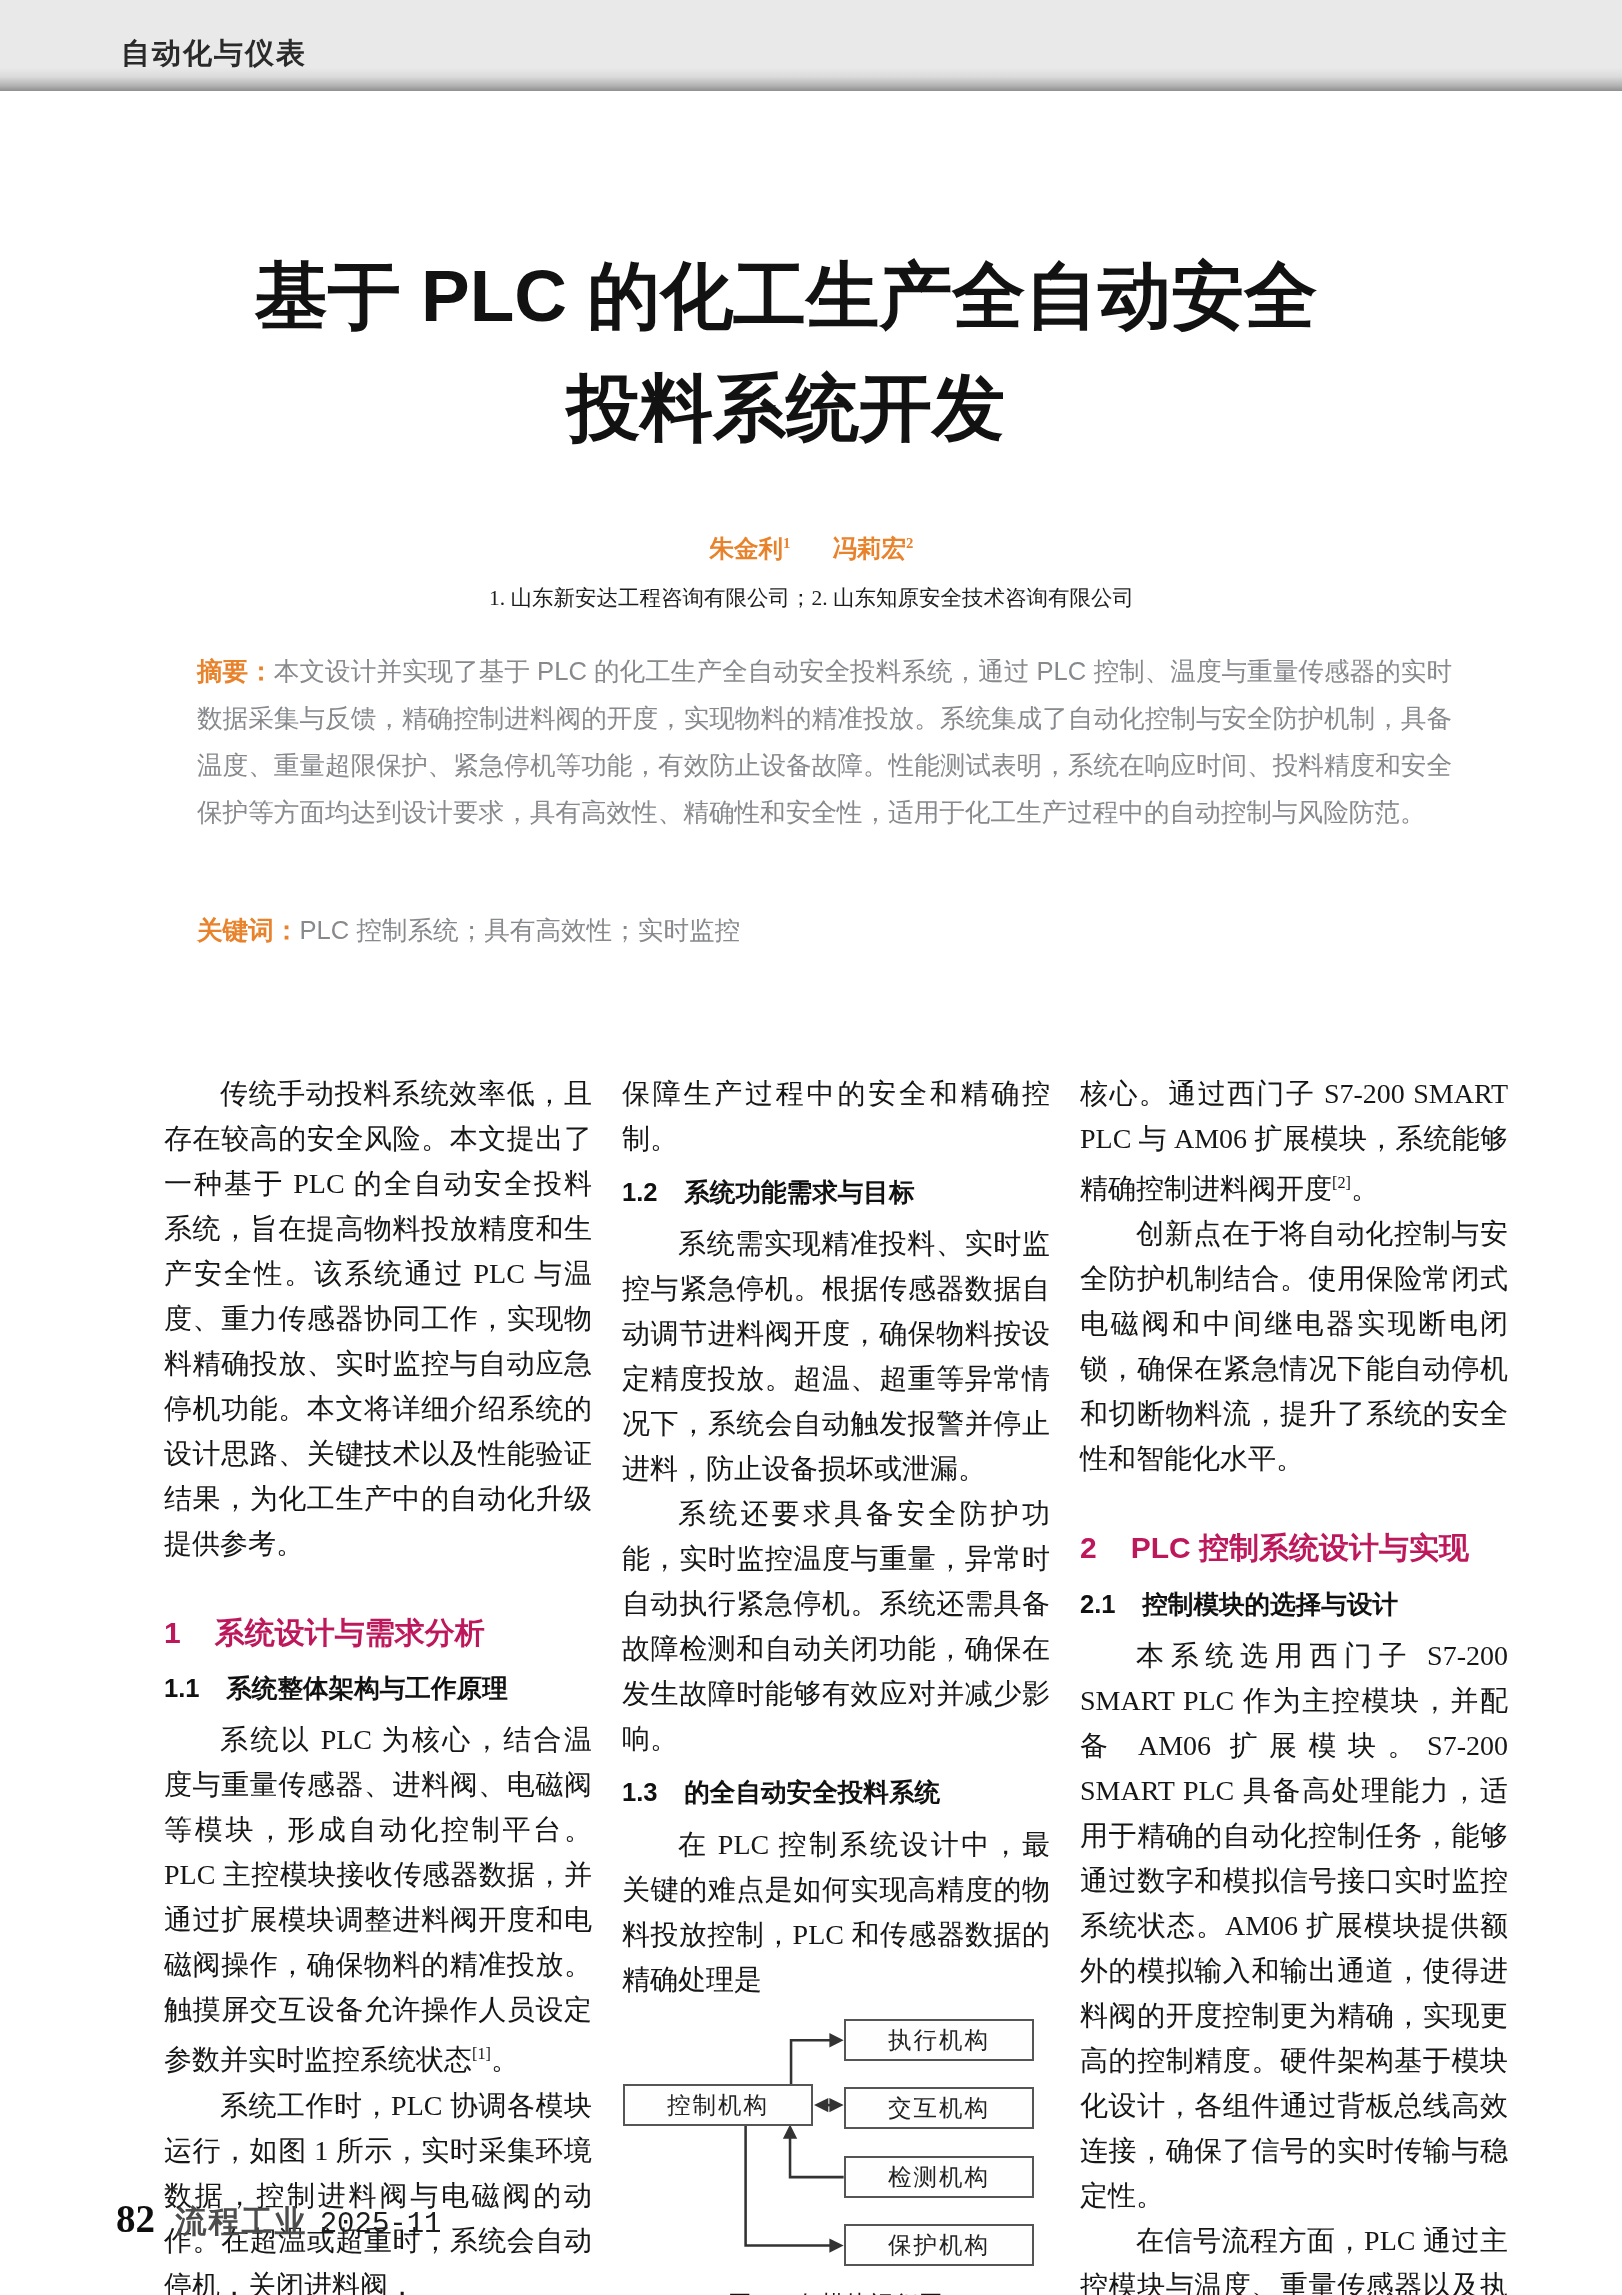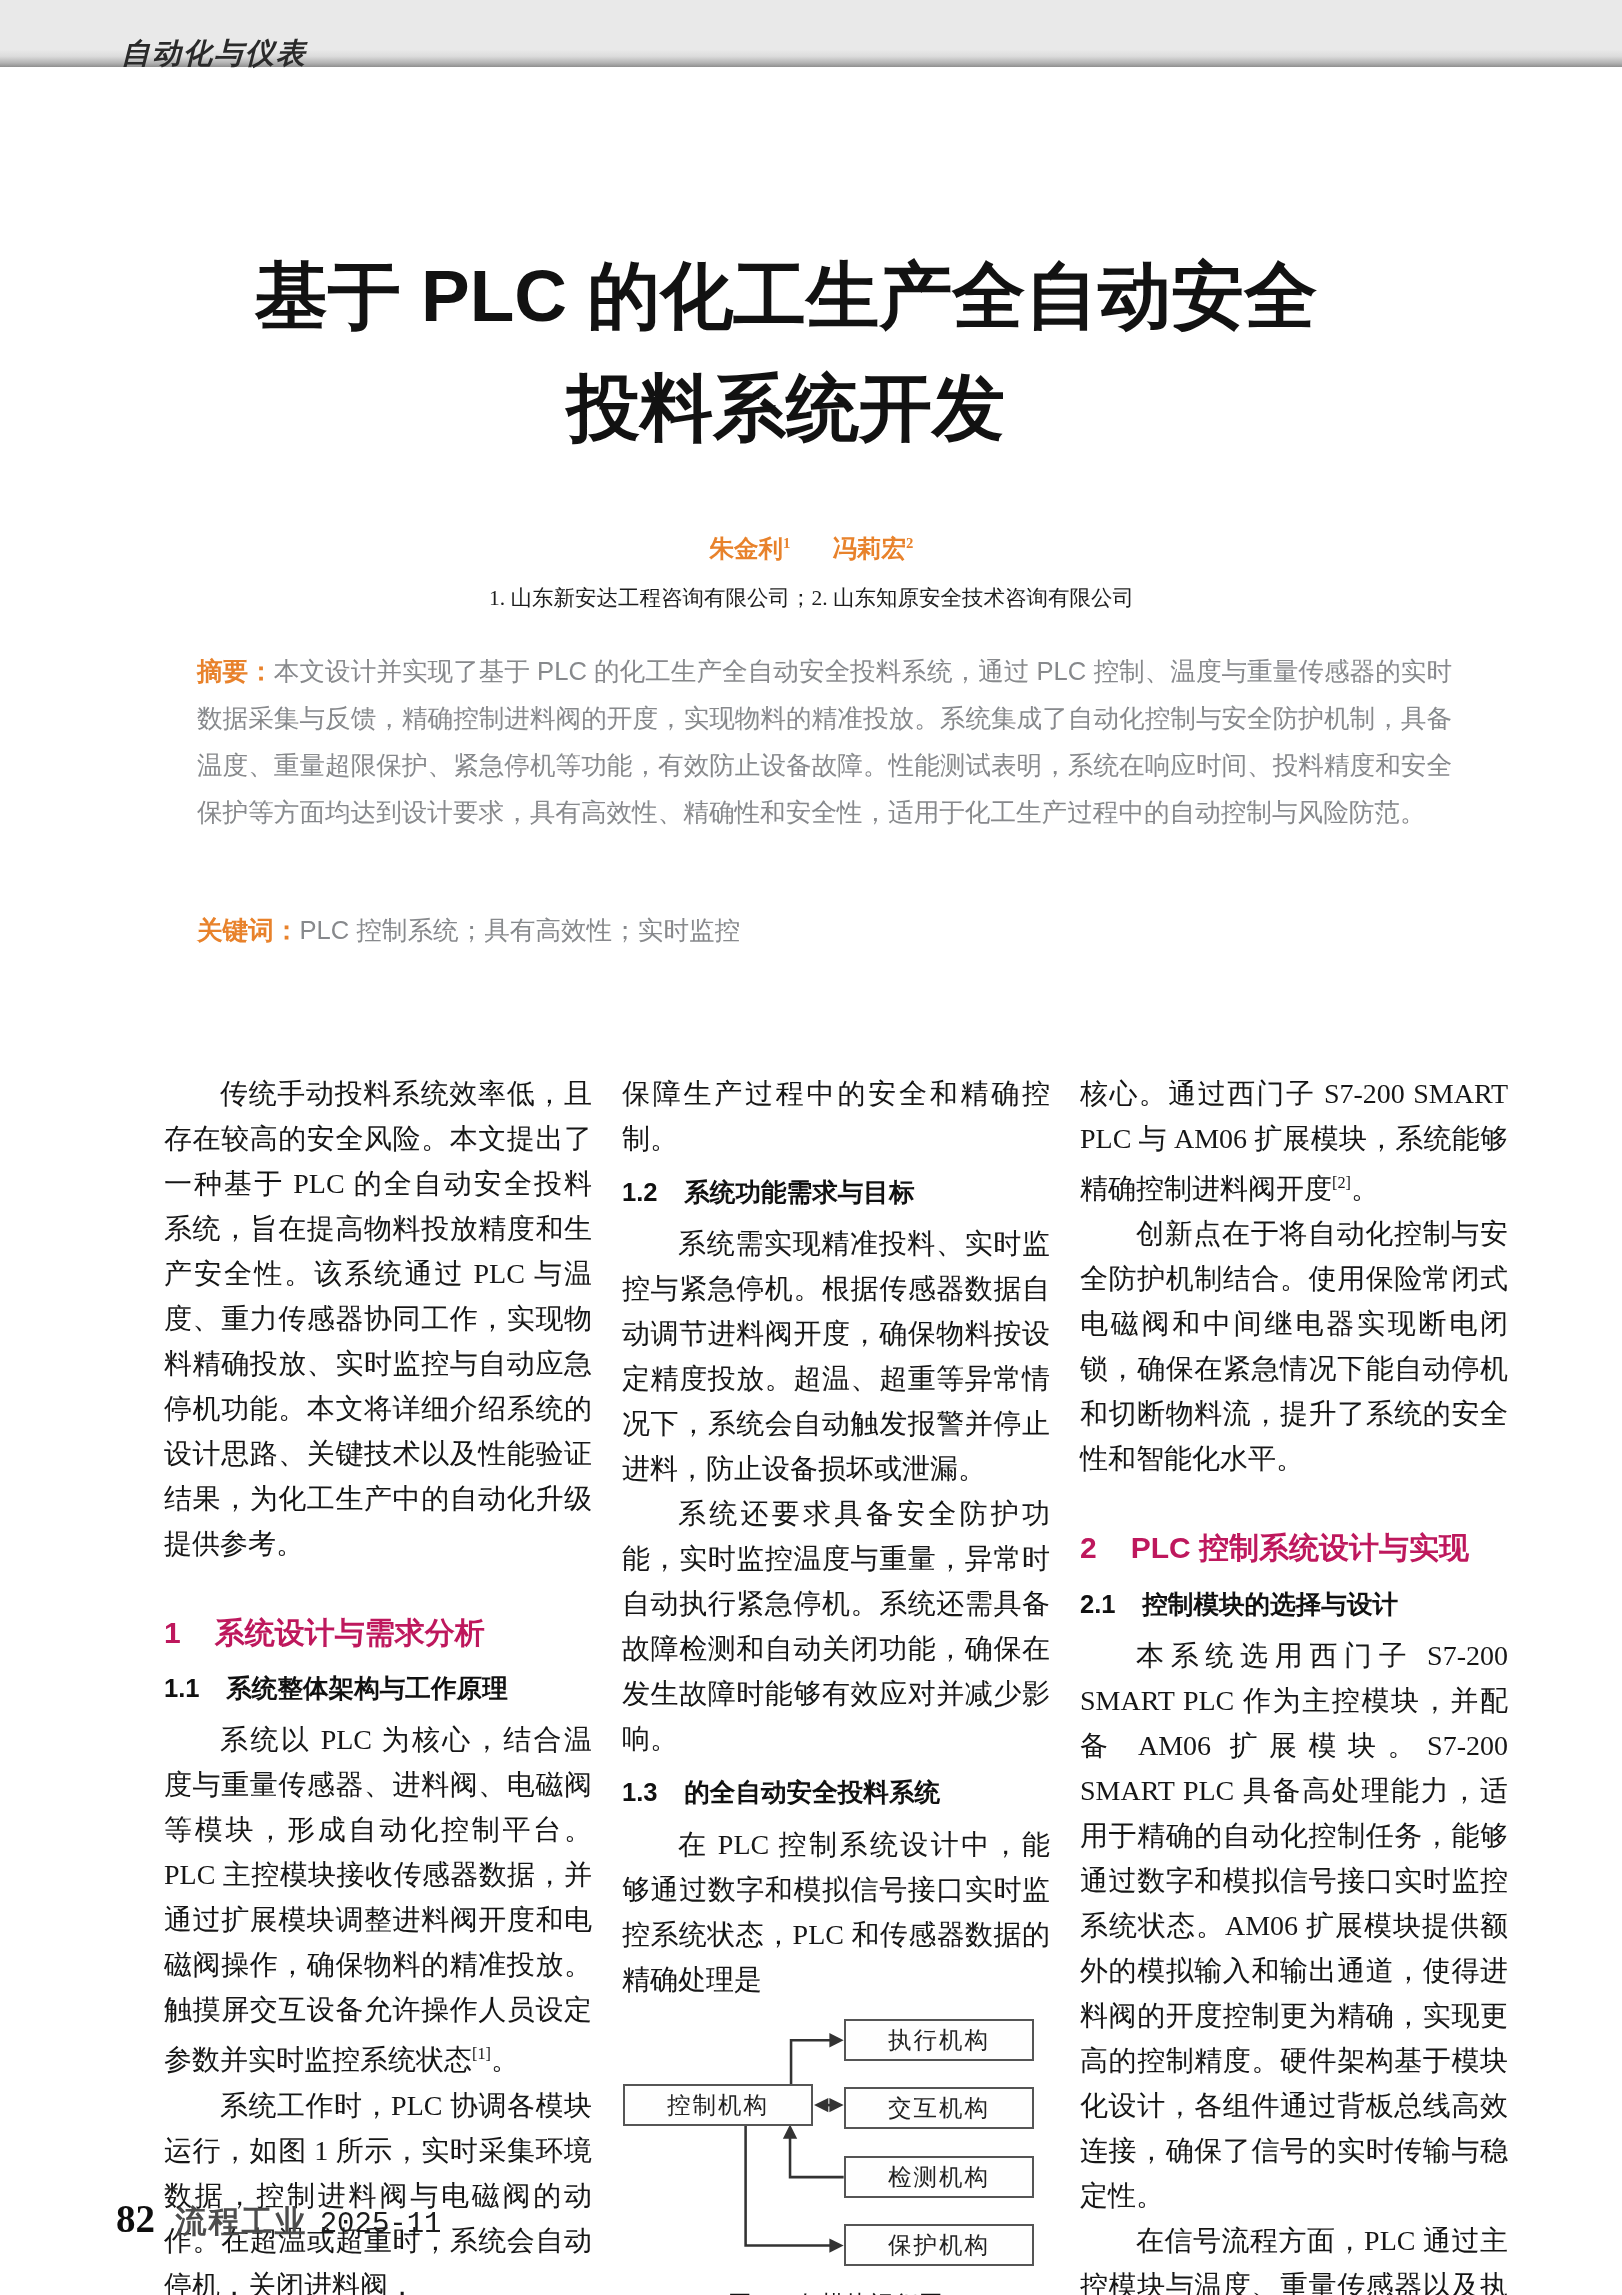--- a/index.html
+++ b/index.html
@@ -5,23 +5,22 @@
   html,body { margin:0; padding:0; background:#ffffff; }
   .page {
     position:relative; width:1623px; height:2295px;
     background:#ffffff; overflow:hidden;
     font-family:"Liberation Serif","DejaVu Serif",serif;
     color:#161616;
   }
 
   
   .header-band {
-    position:absolute; top:0; left:0; width:1623px; height:67px;
+    position:absolute; top:0; left:0; width:1623px; height:91px;
     background:linear-gradient(to bottom,#e9e9e9 0%,#e9e9e9 74%,#dcdcdc 84%,#b3b3b3 94%,#8f8f8f 100%);
-    font-style:italic;
   }
   .header-journal {
     position:absolute; left:121px; top:34px;
     font-family:"Liberation Sans","DejaVu Sans",sans-serif;
     font-weight:bold; font-size:29px; letter-spacing:2px; color:#2a2a2a;
   }
 
   
   .article-title {
     position:absolute; top:240px; left:0; width:1572px;
@@ -153,21 +152,21 @@
     <div class="col">
       <p>保障生产过程中的安全和精确控制。</p>
       <div class="h-minor">
         <span class="h-num">1.2</span><span>系统功能需求与目标</span>
       </div>
       <p class="indent">系统需实现精准投料、实时监控与紧急停机。根据传感器数据自动调节进料阀开度，确保物料按设定精度投放。超温、超重等异常情况下，系统会自动触发报警并停止进料，防止设备损坏或泄漏。</p>
       <p class="indent">系统还要求具备安全防护功能，实时监控温度与重量，异常时自动执行紧急停机。系统还需具备故障检测和自动关闭功能，确保在发生故障时能够有效应对并减少影响。</p>
       <div class="h-minor">
         <span class="h-num">1.3</span><span>的全自动安全投料系统</span>
       </div>
-      <p class="indent">在 PLC 控制系统设计中，能够通过数字和模拟信号接口实时监控系统状态，PLC 和传感器数据的精确处理是</p>
+      <p class="indent">在 PLC 控制系统设计中，最关键的难点是如何实现高精度的物料投放控制，PLC 和传感器数据的精确处理是</p>
 
       <div class="figure">
         <svg class="fig-arrows" viewBox="0 0 838 500" xmlns="http://www.w3.org/2000/svg">
 
           <polyline points="331,127 331,41 412,41" fill="none" stroke="#333" stroke-width="5"></polyline>
           <polygon points="434,41 406,27 406,55" fill="#333"></polygon>
 
           <line x1="392" y1="168" x2="416" y2="168" stroke="#333" stroke-width="5"></line>
           <polygon points="376,168 404,154 404,182" fill="#333"></polygon>
           <polygon points="434,168 406,154 406,182" fill="#333"></polygon>

